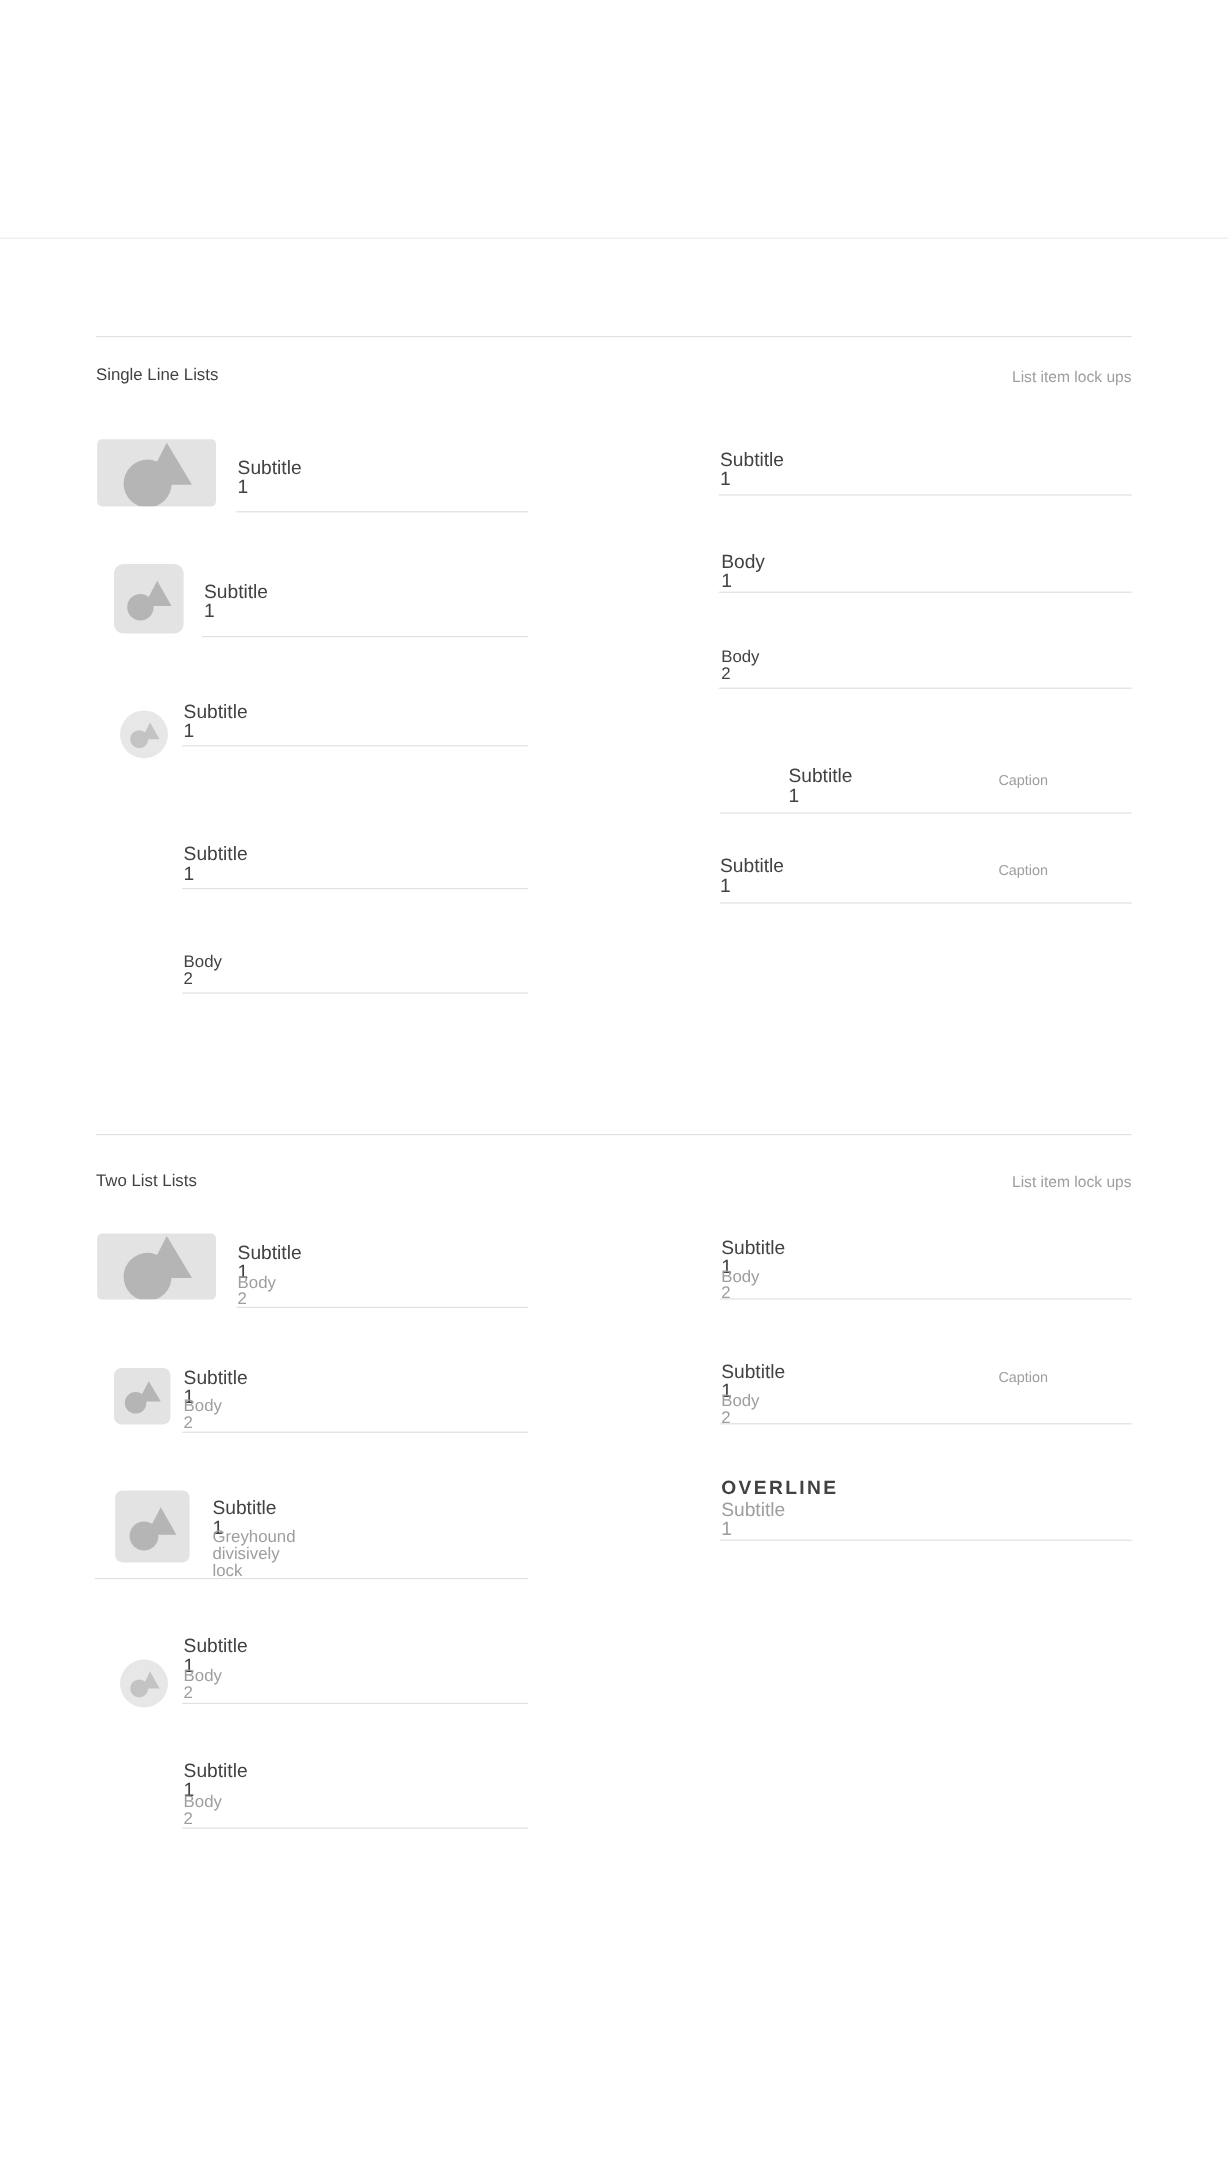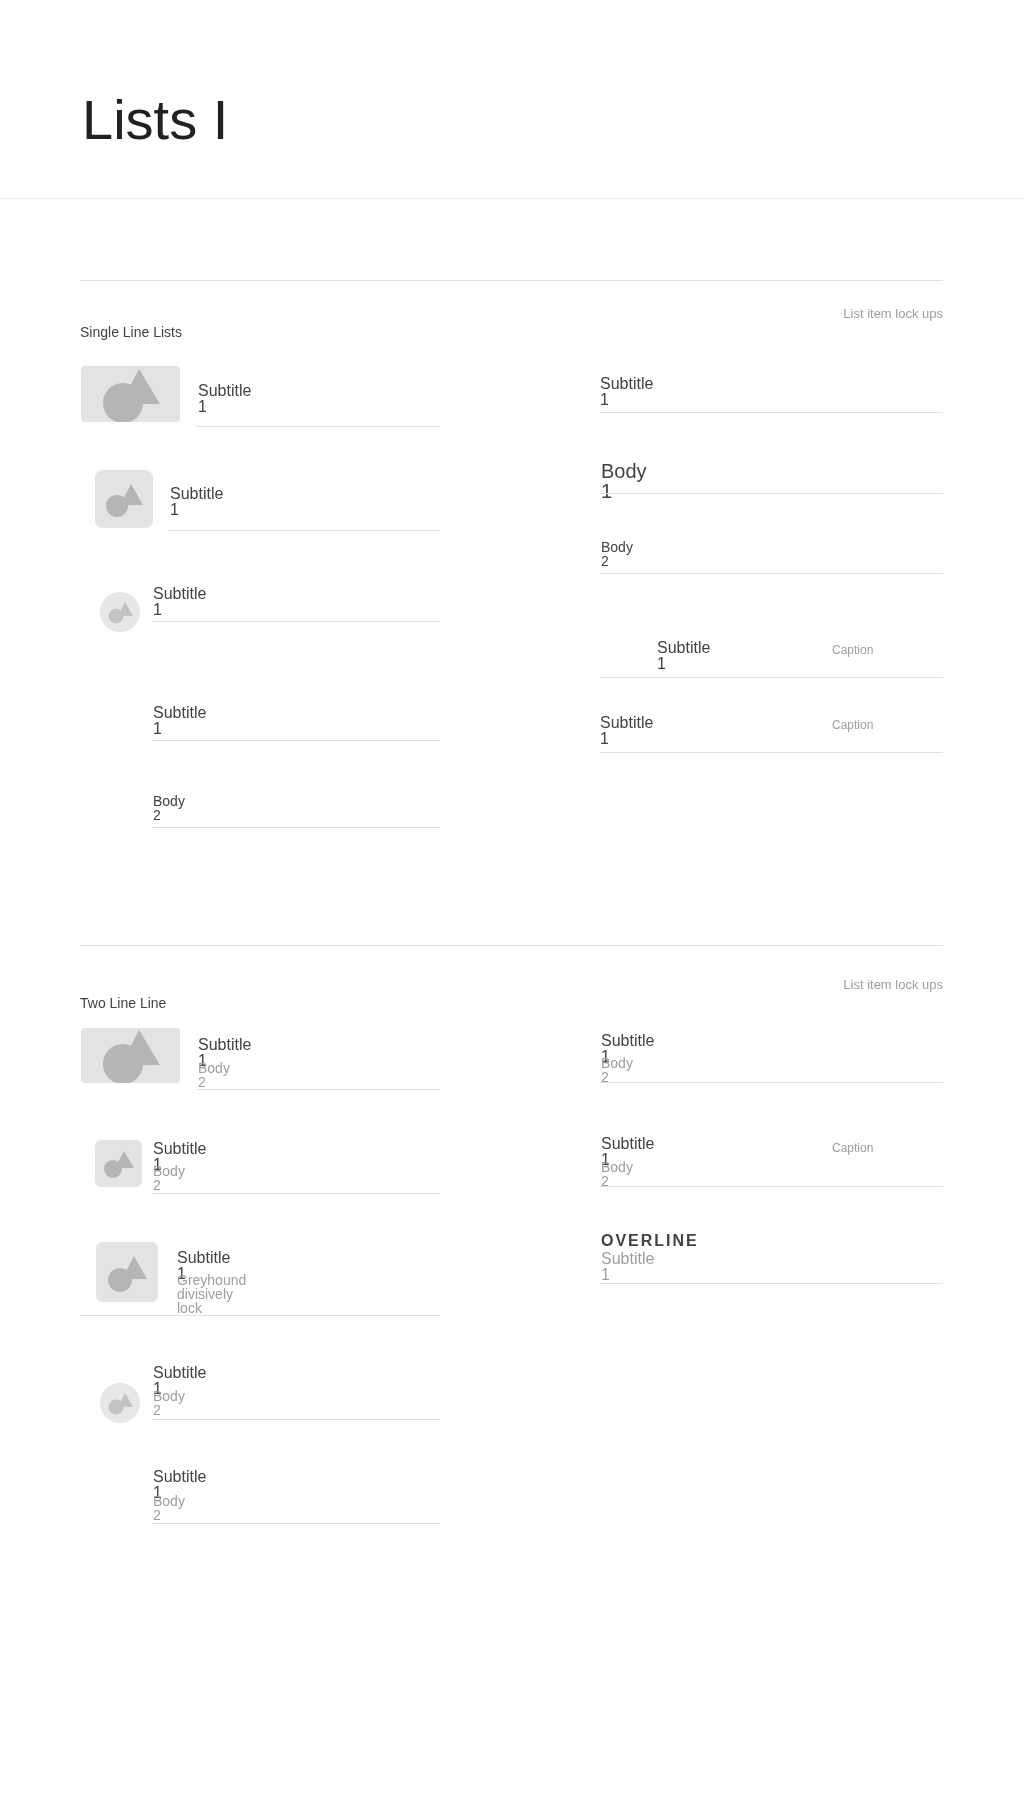--- a/index.html
+++ b/index.html
@@ -5,42 +5,41 @@
   html,body{margin:0;padding:0;background:#ffffff;}
   #canvas{
     position:relative;width:1024px;height:1800px;background:#ffffff;overflow:hidden;
     font-family:"Liberation Sans","DejaVu Sans",sans-serif;
   }
   .abs{position:absolute;}
   .page-title{font-size:56px;font-weight:400;color:#212121;line-height:1;letter-spacing:0;}
   .page-divider{height:1px;background:#ececec;}
   .sec-divider{height:1px;background:#e0e0e0;}
   .divider{height:1px;background:#e0e0e0;}
-  .sec-heading{font-size:14px;color:#424242;line-height:1;margin-top:20px;}
+  .sec-heading{font-size:14px;color:#424242;line-height:1;}
   .lockup{font-size:13px;color:#9e9e9e;line-height:1;text-align:right;}
   .sub{font-size:16px;color:#424242;line-height:1;}
   .sub.gray{color:#9e9e9e;}
-  .body1{font-size:20px;color:#424242;line-height:1;}
+  .body1{font-size:16px;color:#424242;line-height:1;}
   .body2{font-size:14px;color:#424242;line-height:1;}
   .body2.gray{color:#9e9e9e;}
   .caption{font-size:12px;color:#9e9e9e;line-height:1;text-align:left;}
   .overline{font-size:16px;font-weight:700;letter-spacing:2px;color:#424242;line-height:1;}
   .thumb{background:#e3e3e3;overflow:hidden;}
   .thumb.r4{border-radius:4px;}
   .thumb.r6{border-radius:6px;}
   .thumb.r8{border-radius:8px;}
   .avatar{background:#e7e7e7;border-radius:50%;overflow:hidden;}
   svg{display:block;}
 </style>
 </head>
 <body>
 
 <div id="canvas">
 
-  <div class="abs page-title" style="left:82px;top:92px;">Lists I</div>
   <div class="abs page-divider" style="left:0;top:198px;width:1024px;"></div>
 
   <div class="abs sec-divider" style="left:80px;top:280px;width:863px;"></div>
   <div class="abs sec-heading" style="left:80px;top:305px;">Single Line Lists</div>
   <div class="abs lockup" style="left:743px;top:307px;width:200px;">List item lock ups</div>
 
   <div class="abs">
     <div class="abs thumb r4" style="left:81px;top:366px;width:99px;height:56px;">
       <svg width="99" height="56" viewBox="0 0 99 56">
         <circle cx="42" cy="37" r="20" fill="#b5b5b5"></circle>
@@ -104,21 +103,21 @@
     <div class="abs divider" style="left:600px;top:677px;width:343px;"></div>
   </div>
 
   <div class="abs">
     <div class="abs sub" style="left:600px;top:715px;">Subtitle 1</div>
     <div class="abs caption" style="left:832px;top:719px;width:96px;">Caption</div>
     <div class="abs divider" style="left:600px;top:752px;width:343px;"></div>
   </div>
 
   <div class="abs sec-divider" style="left:80px;top:945px;width:863px;"></div>
-  <div class="abs sec-heading" style="left:80px;top:976px;">Two Line Line</div>
+  <div class="abs sec-heading" style="left:80px;top:976px;">Two List Lists</div>
   <div class="abs lockup" style="left:743px;top:978px;width:200px;">List item lock ups</div>
 
   <div class="abs">
     <div class="abs thumb r4" style="left:81px;top:1028px;width:99px;height:55px;">
       <svg width="99" height="55" viewBox="0 0 99 55">
         <circle cx="42" cy="36" r="20" fill="#b5b5b5"></circle>
           <polygon points="58,2 79,37 40,37" fill="#b5b5b5"></polygon>
       </svg>
     </div>
     <div class="abs sub" style="left:198px;top:1037px;">Subtitle 1</div>

